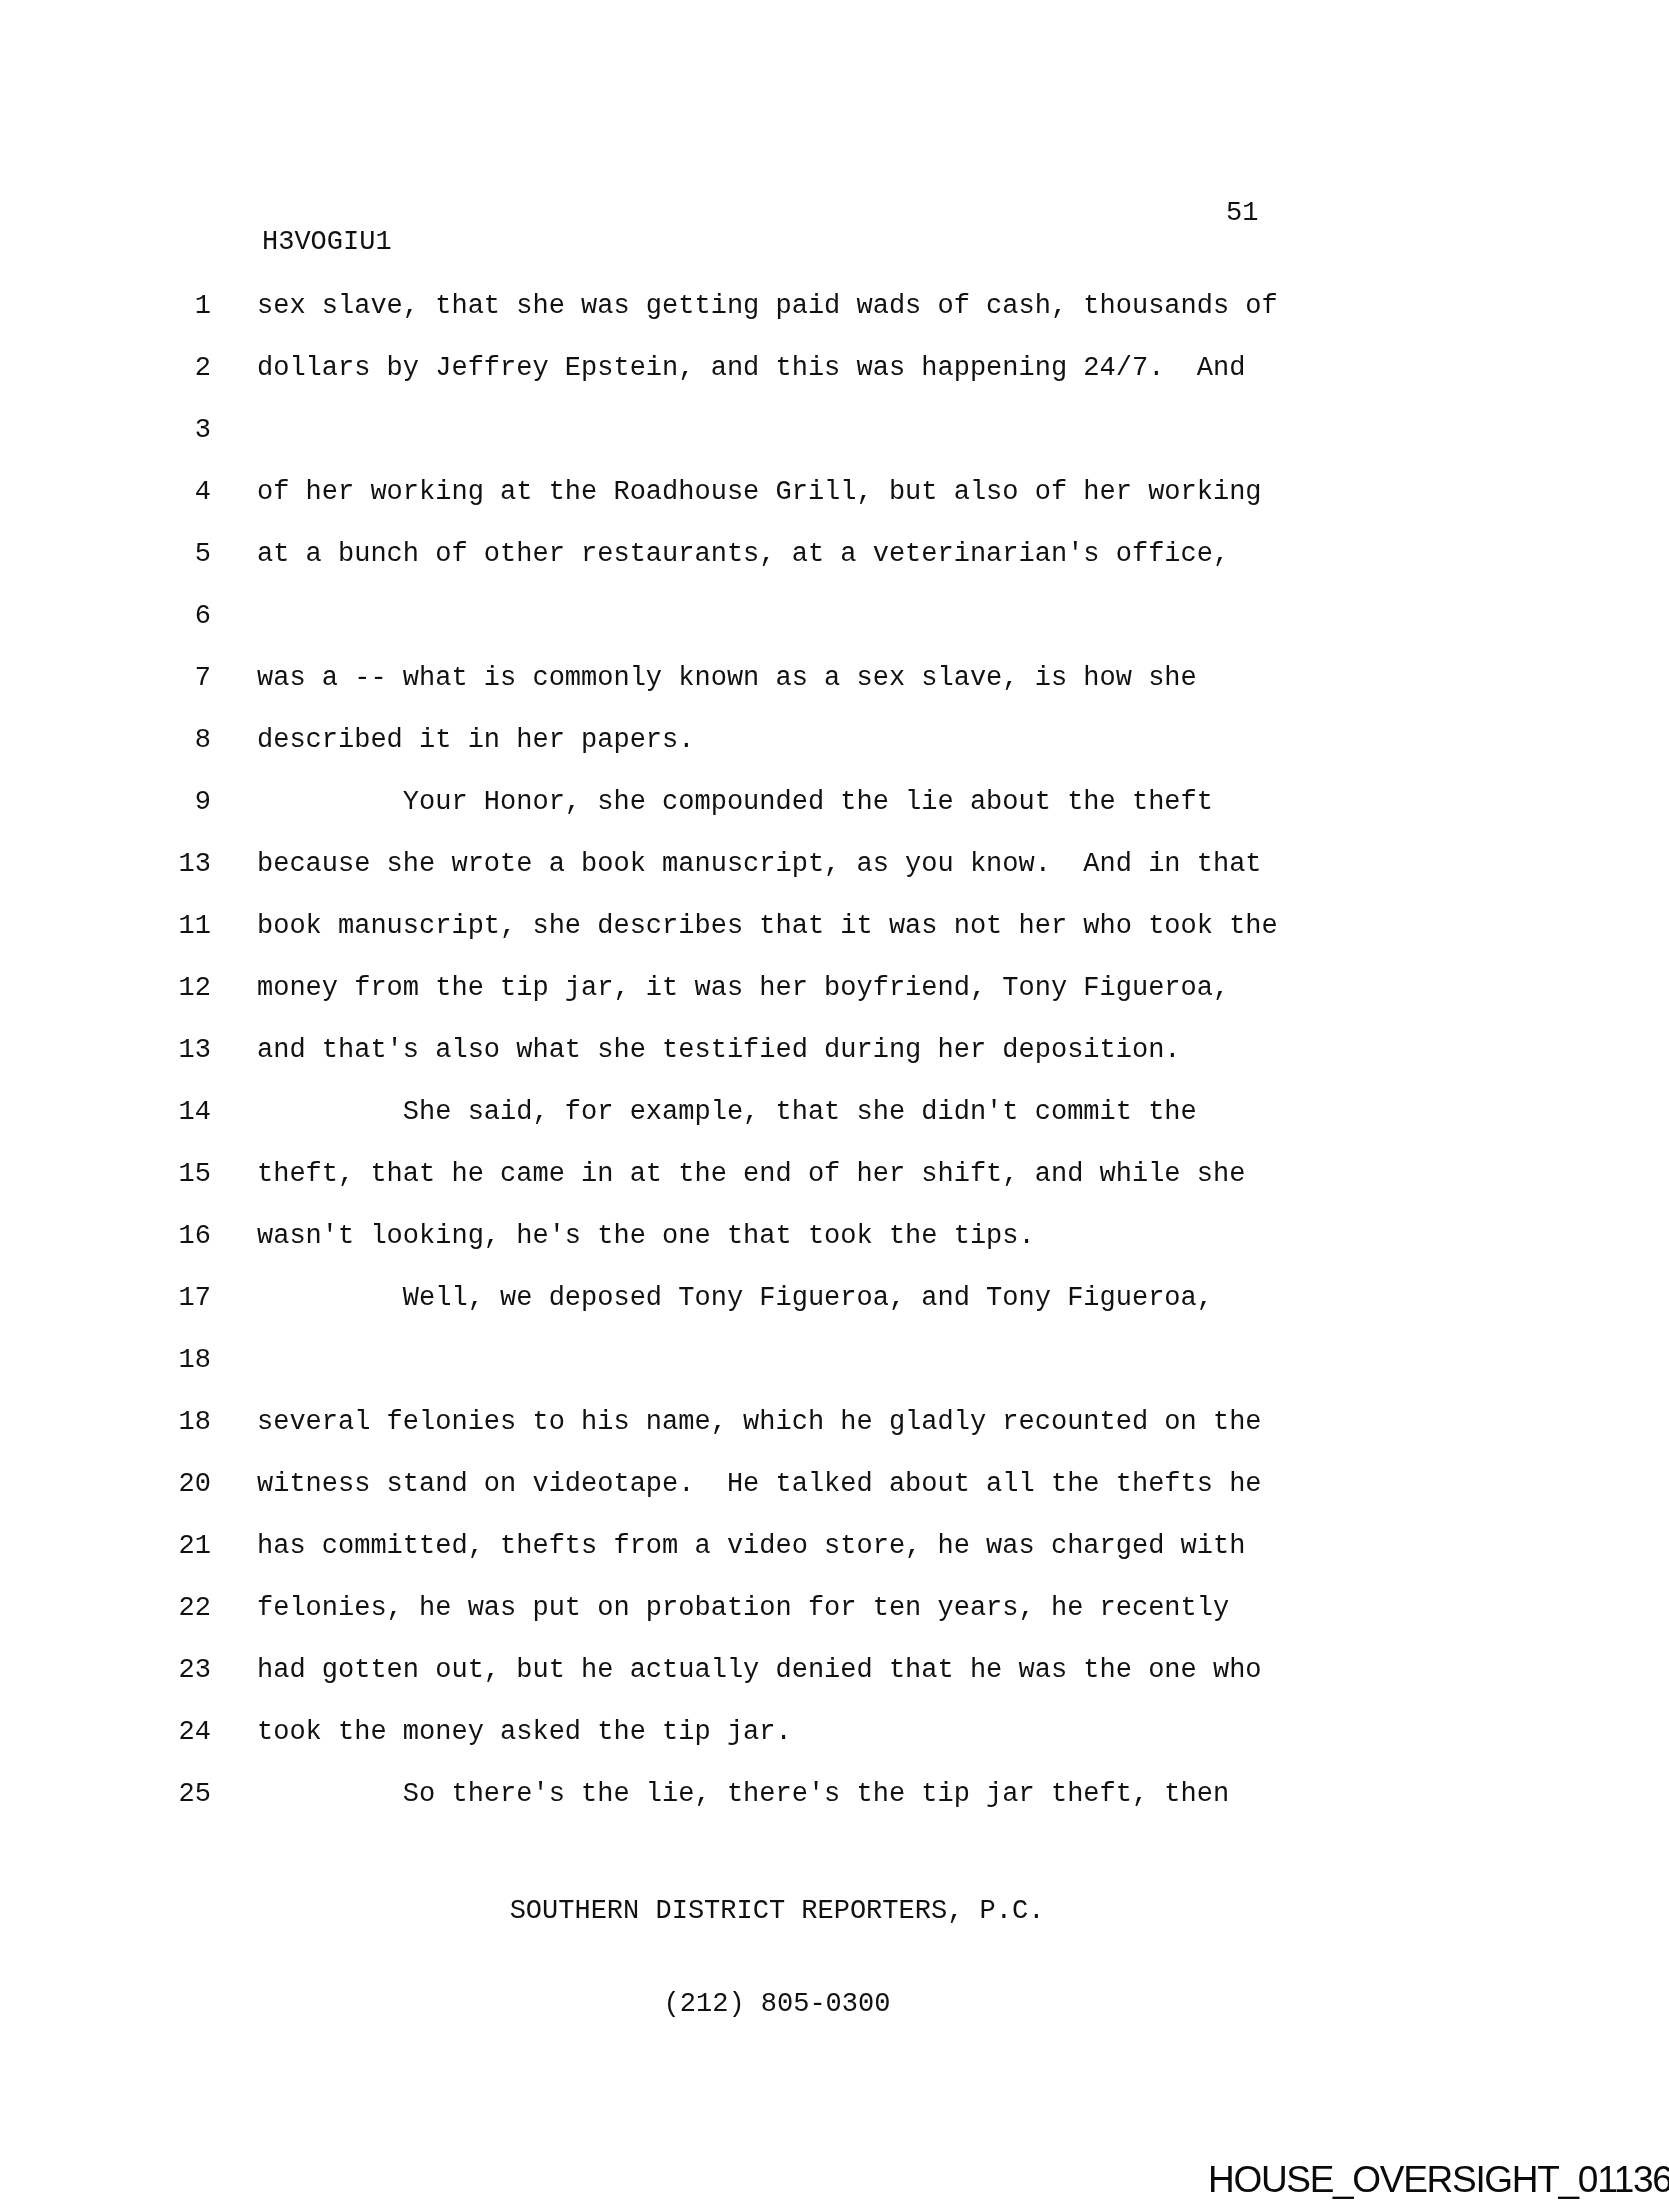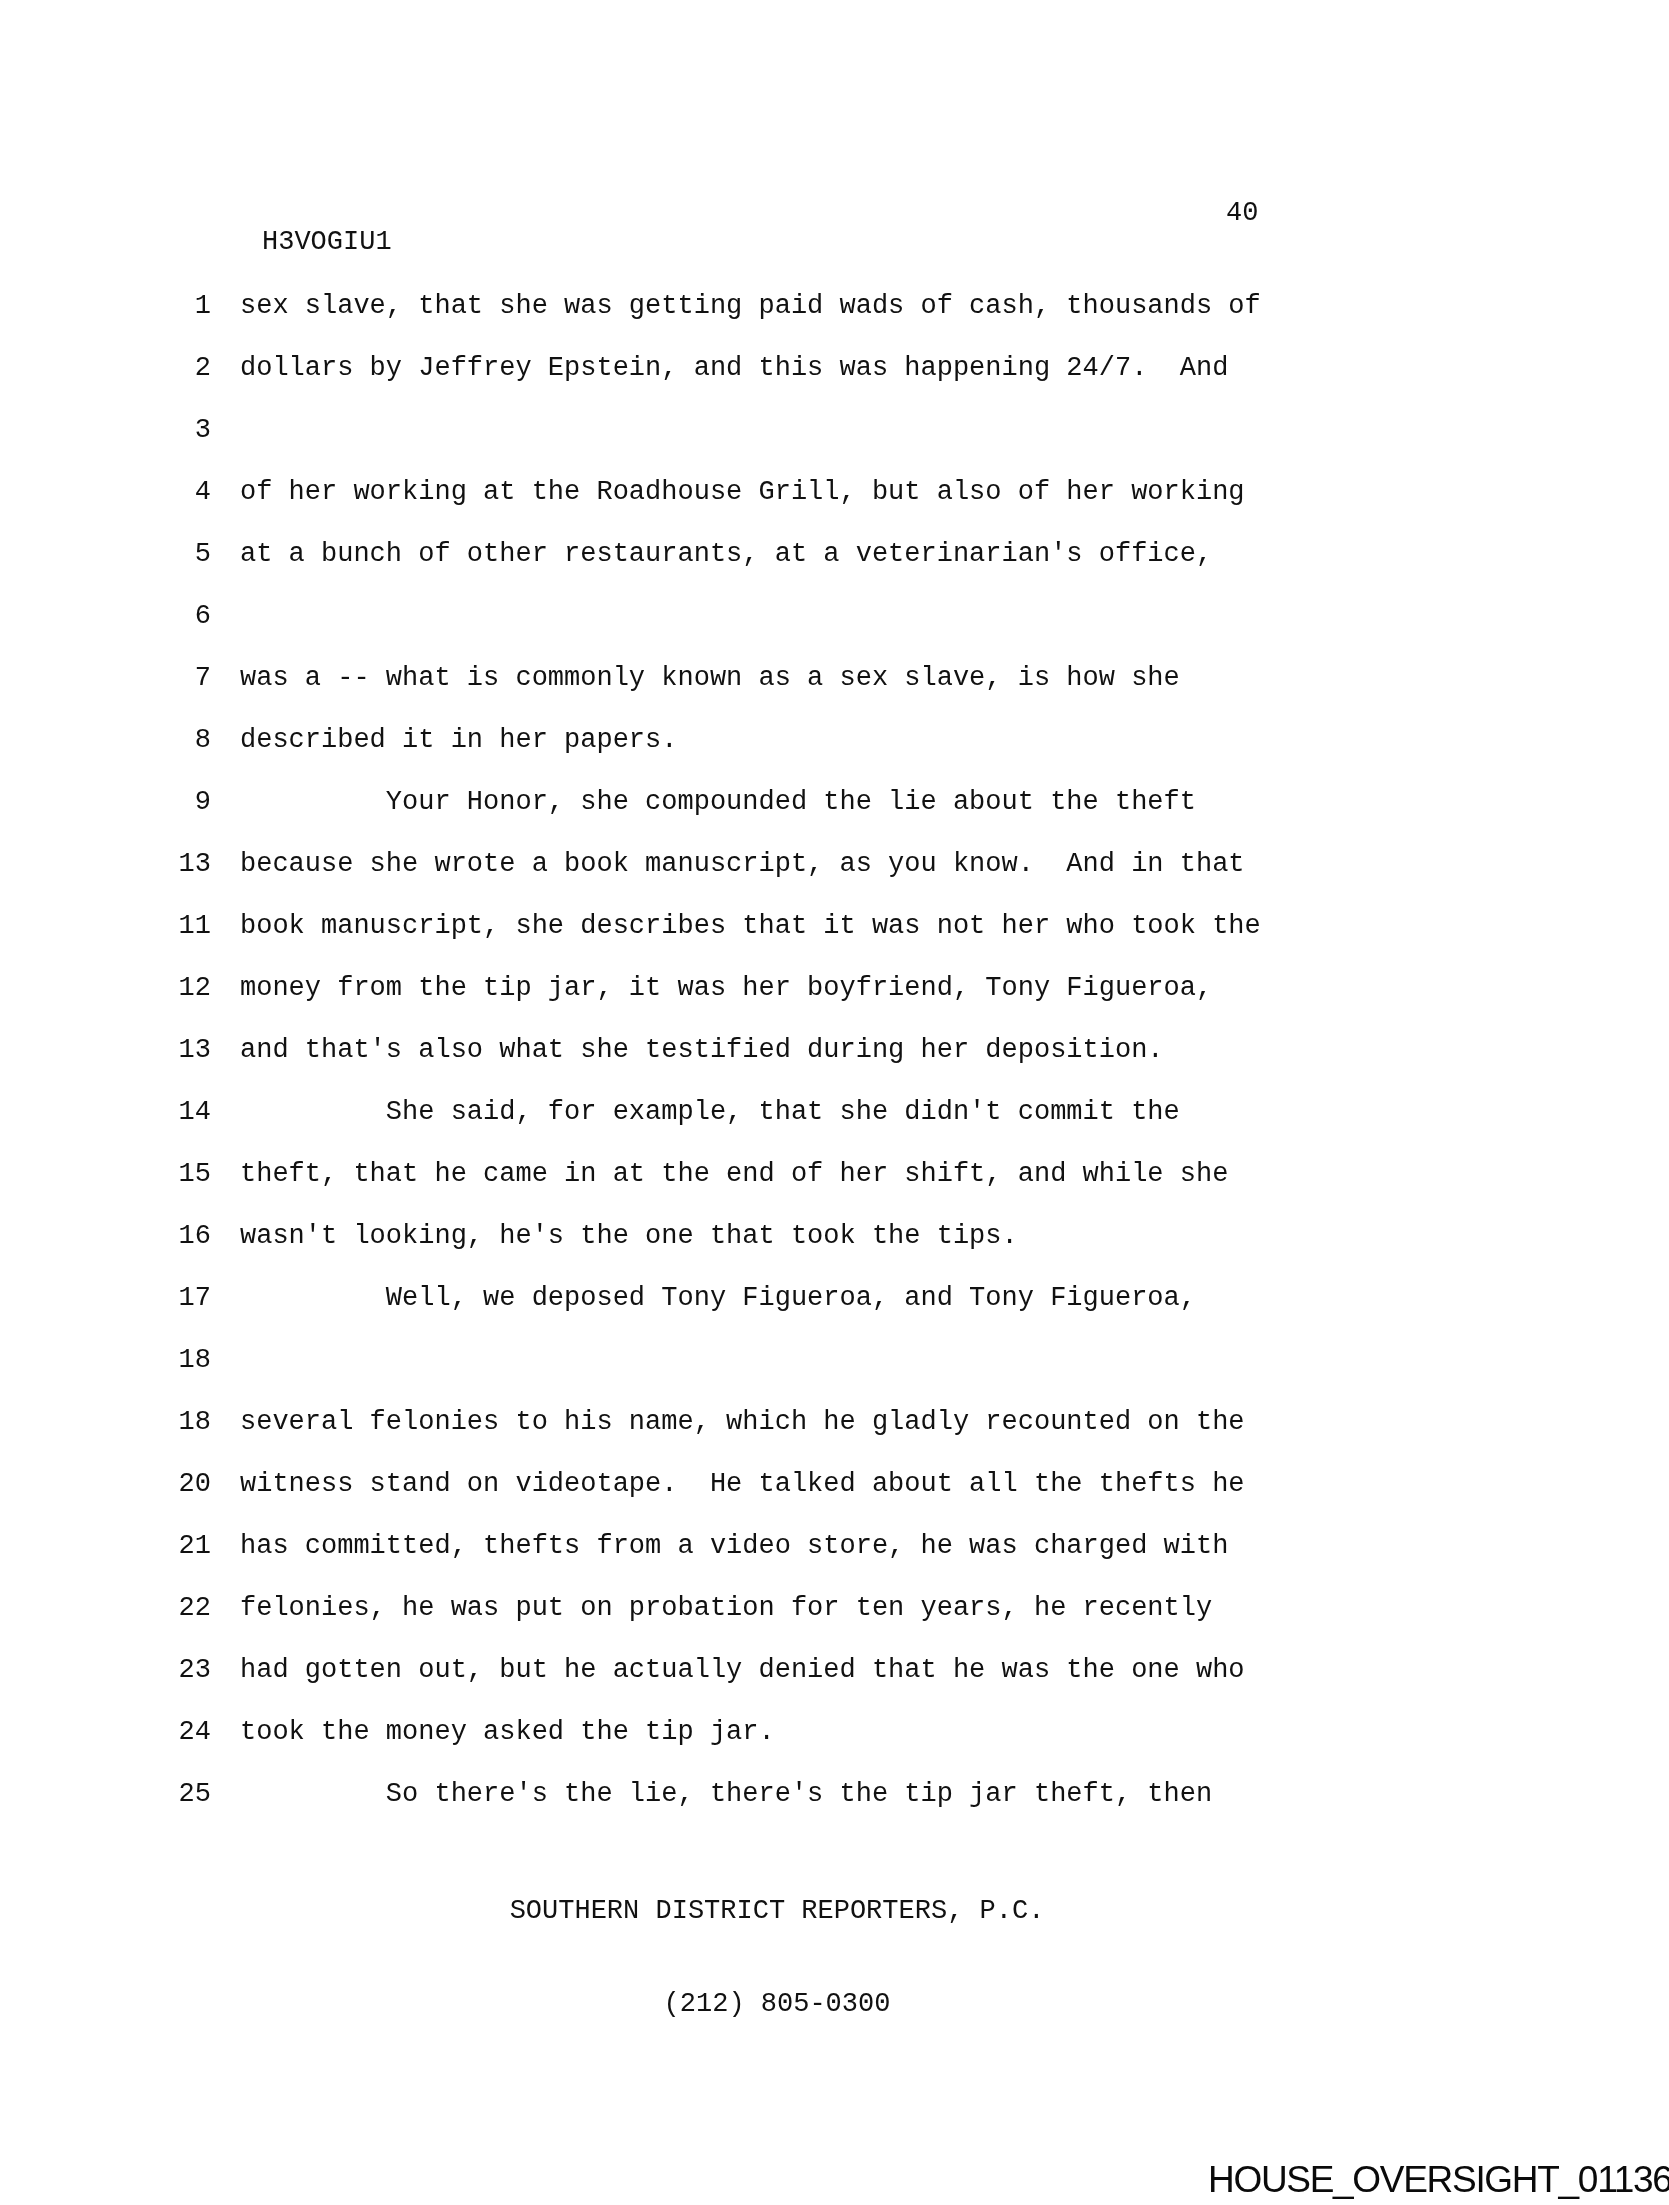--- a/index.html
+++ b/index.html
@@ -41,21 +41,21 @@
     display: flex;
     align-items: flex-start;
   }
   .line-row .num {
     width: 80px;
     text-align: right;
     white-space: pre;
     flex: 0 0 auto;
   }
   .line-row .text {
-    margin-left: 29px;
+    margin-left: 46px;
     white-space: pre;
     flex: 0 0 auto;
   }
   .footer {
     position: absolute;
     top: 1834px;
     left: 263px;
     width: 1028px;
     text-align: center;
     line-height: 31px;
@@ -71,21 +71,21 @@
     letter-spacing: -1.3px;
     color: #0a0a0a;
     white-space: pre;
   }
 </style>
 </head>
 <body>
 
 <div class="page">
 
-  <div class="page-number">40</div>
+  <div class="page-number">51</div>
 
   <div class="header-id">H3VOGIU1</div>
 
   <div class="lines">
     <div class="line-row">
       <div class="num">1</div>
       <div class="text">sex slave, that she was getting paid wads of cash, thousands of</div>
     </div>
 
     <div class="line-row">

